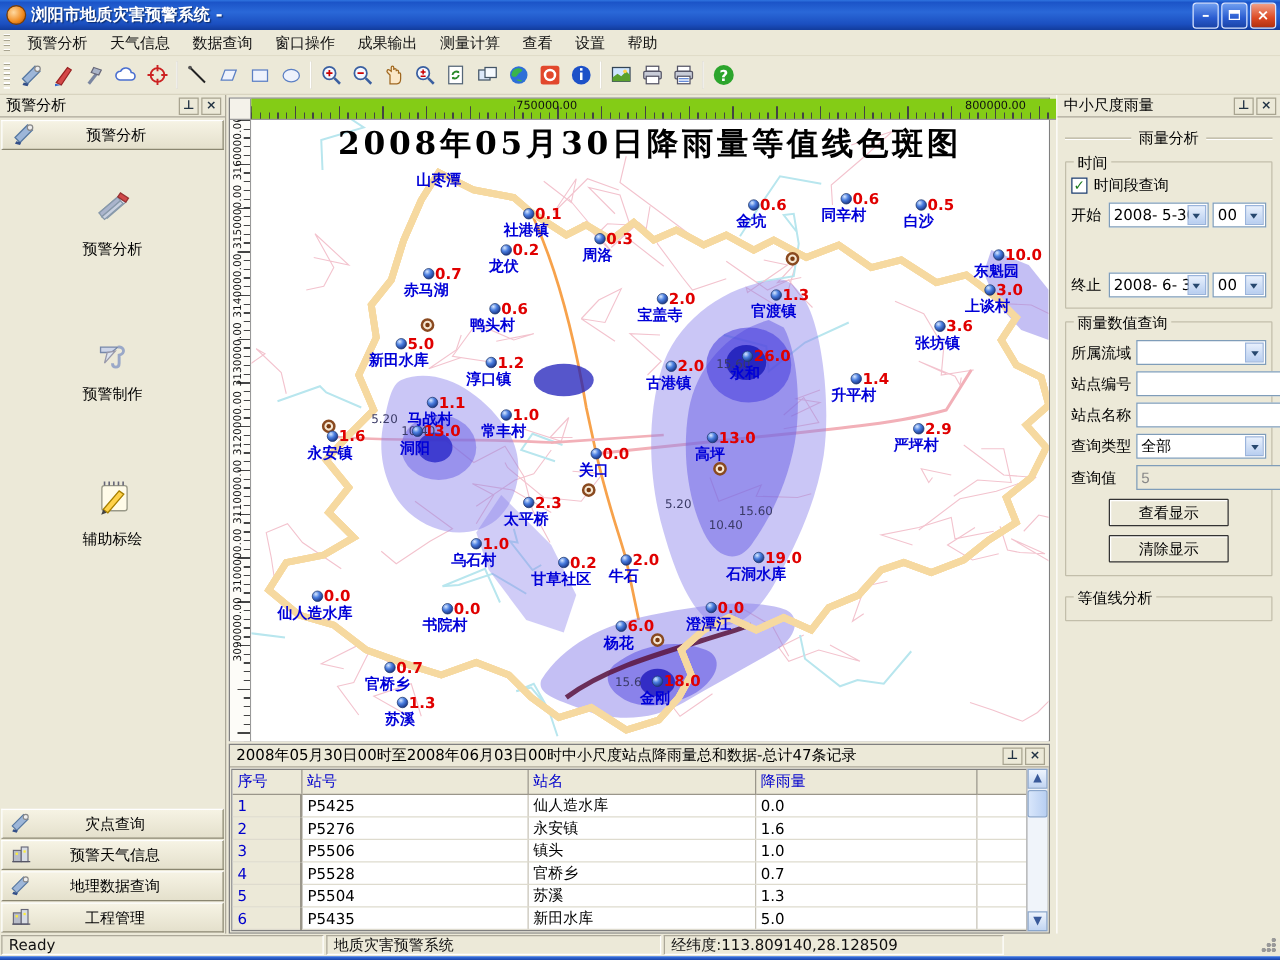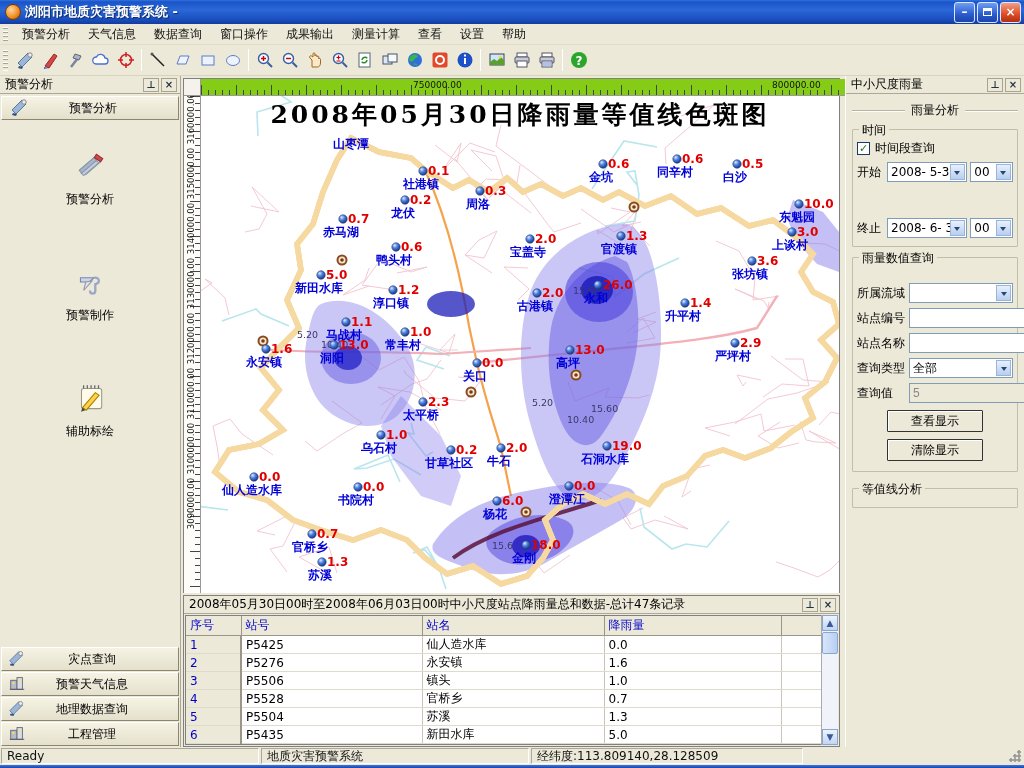--- a/index.html
+++ b/index.html
@@ -858,21 +858,21 @@
           <div style="width:4px;"></div>
           <div class="combo" style="width:45px;">
             <span>00</span>
               <span class="arrow-btn"></span>
           </div>
         </div>
       </div>
 
       <div class="grp">
         <span class="legend">雨量数值查询</span>
-        <div class="frm-row" style="margin-top:15px;">
+        <div class="frm-row" style="margin-top:4px;">
           <span class="lbl">所属流域</span>
           <div class="combo" style="flex:1;">
               <span class="arrow-btn"></span>
             </div>
         </div>
         <div class="frm-row">
           <span class="lbl">站点编号</span>
           <input class="txt" style="">
         </div>
         <div class="frm-row">

